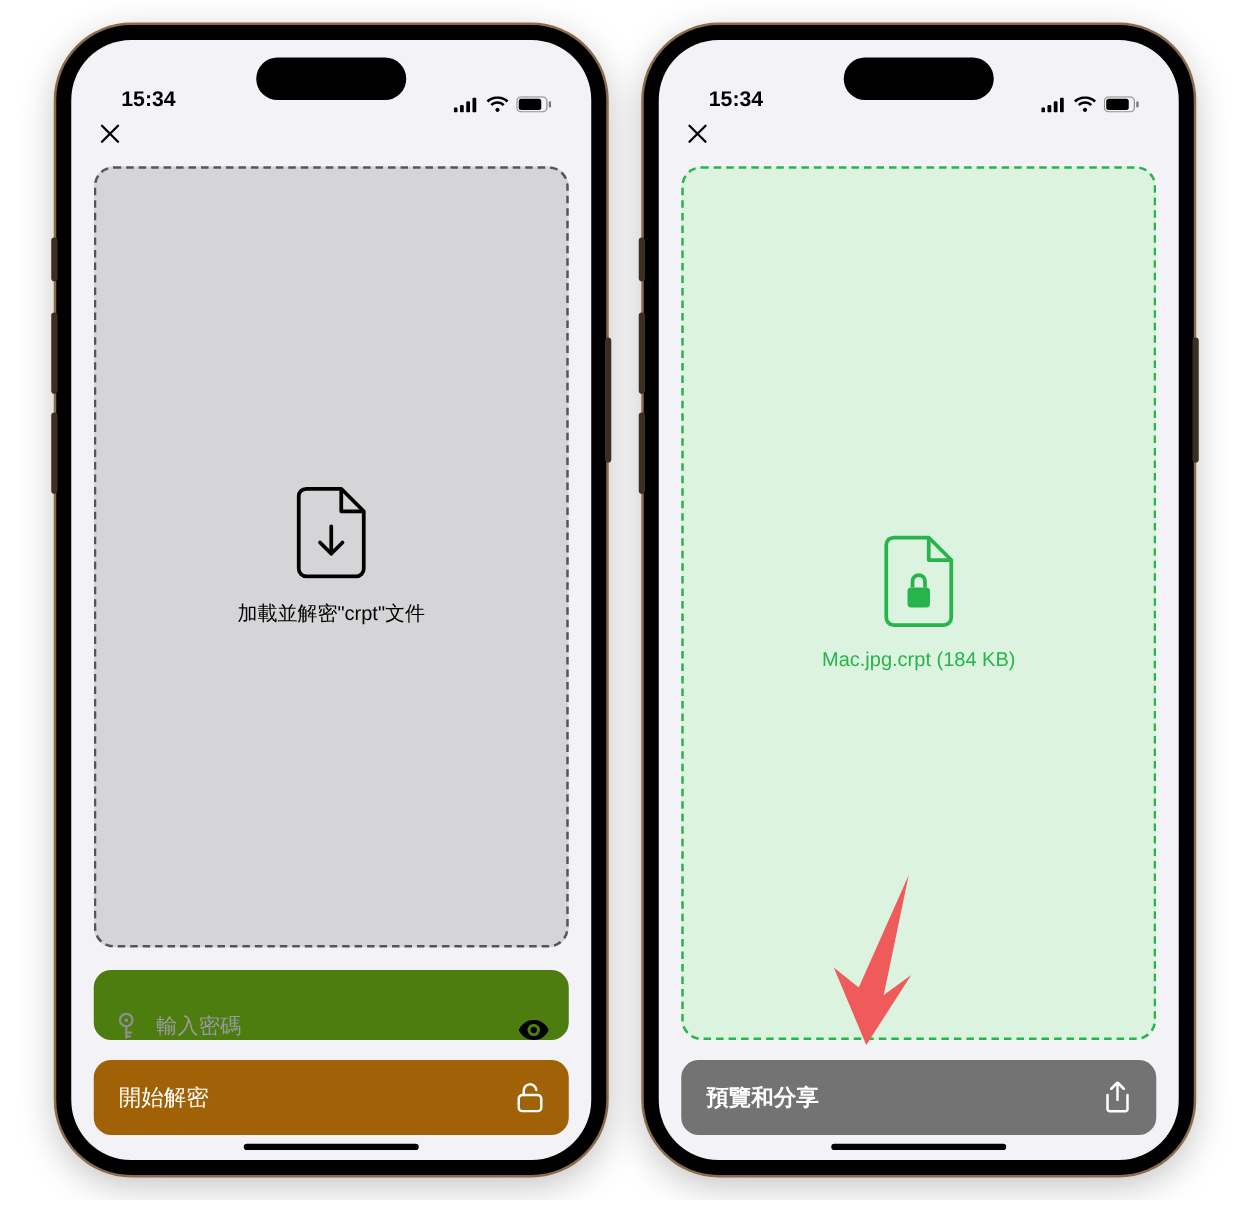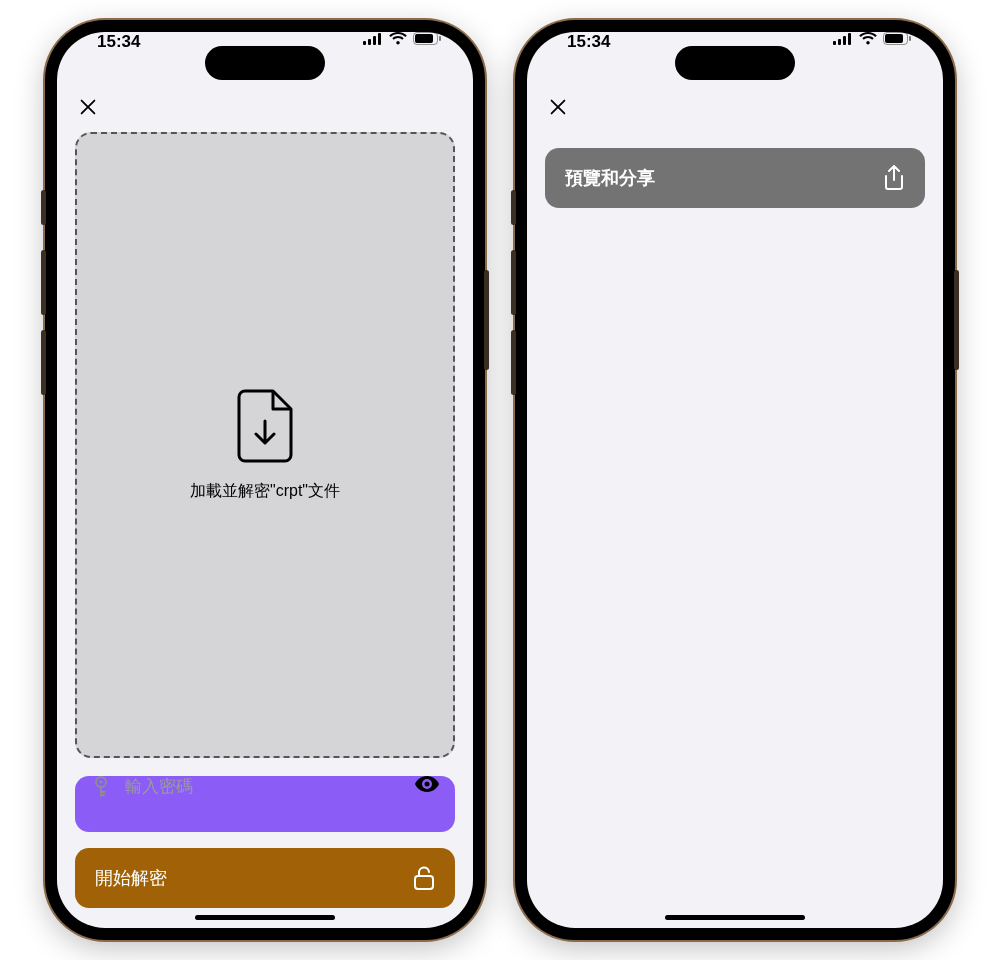--- a/index.html
+++ b/index.html
@@ -48,21 +48,21 @@
     transform: translateX(-50%);
     width: 120px;
     height: 34px;
     background: #000;
     border-radius: 20px;
     z-index: 10;
   }
   .status-bar {
     height: 58px;
     display: flex;
-    align-items: flex-start;
+    align-items: flex-end;
     justify-content: space-between;
     padding: 0 32px 0 40px;
     font-weight: 600;
     font-size: 17px;
     color: #000;
   }
   .status-icons {
     display: flex;
     align-items: center;
     gap: 6px;
@@ -97,25 +97,25 @@
     position: relative;
   }
   .drop-zone.green {
     border-color: #27b44a;
     background: #dbf3df;
     color: #27b44a;
   }
   .file-icon { width: 60px; height: 74px; }
   .password-row {
     margin-top: 18px;
-    background: #8b5cf6;
+    background: #4d7c0f;
     border-radius: 14px;
     height: 56px;
     display: flex;
-    align-items: flex-start;
+    align-items: flex-end;
     padding: 0 16px;
     gap: 12px;
   }
   .password-row input {
     flex:1;
     border:none;
     outline:none;
     font-size: 17px;
     background: transparent;
     color: #000;
@@ -244,20 +244,32 @@
             <rect x="26" y="4" width="2" height="5" rx="1" fill="#000" fill-opacity="0.5"></rect>
           </svg>
       </div>
     </div>
     <div class="content">
       <div class="close-row">
         <svg class="close-x" viewBox="0 0 24 24">
             <path d="M5 5l14 14M19 5L5 19" stroke="#000" stroke-width="2" stroke-linecap="round"></path>
           </svg>
       </div>
+      <div class="drop-zone green">
+        <svg class="file-icon" viewBox="0 0 60 74">
+          <path d="M10 2h28l18 18v46a6 6 0 0 1-6 6H10a6 6 0 0 1-6-6V8a6 6 0 0 1 6-6z" fill="none" stroke="#27b44a" stroke-width="3" stroke-linejoin="round"></path>
+          <path d="M38 2v18h18" fill="none" stroke="#27b44a" stroke-width="3" stroke-linejoin="round"></path>
+          <rect x="21" y="42" width="18" height="16" rx="3" fill="#27b44a"></rect>
+          <path d="M25 42v-5a5 5 0 0 1 10 0v5" fill="none" stroke="#27b44a" stroke-width="3"></path>
+        </svg>
+        <span>Mac.jpg.crpt (184 KB)</span>
+        <svg class="arrow-annot" style="bottom:-10px; left:110px;" viewBox="0 0 90 140">
+          <path d="M70 0 L30 90 L10 74 L36 136 L72 80 L50 96 Z" fill="#ef5b5b"></path>
+        </svg>
+      </div>
       <div class="action-btn blue">
         <span>預覽和分享</span>
         <svg width="22" height="26" viewBox="0 0 22 26">
             <path d="M11 1v14M11 1l-5 5M11 1l5 5" stroke="#fff" stroke-width="2" stroke-linecap="round" stroke-linejoin="round" fill="none"></path>
             <path d="M3 11v11a2 2 0 0 0 2 2h12a2 2 0 0 0 2-2V11" stroke="#fff" stroke-width="2" stroke-linecap="round" fill="none"></path>
           </svg>
       </div>
     </div>
     <div class="home-indicator"></div>
   </div>

